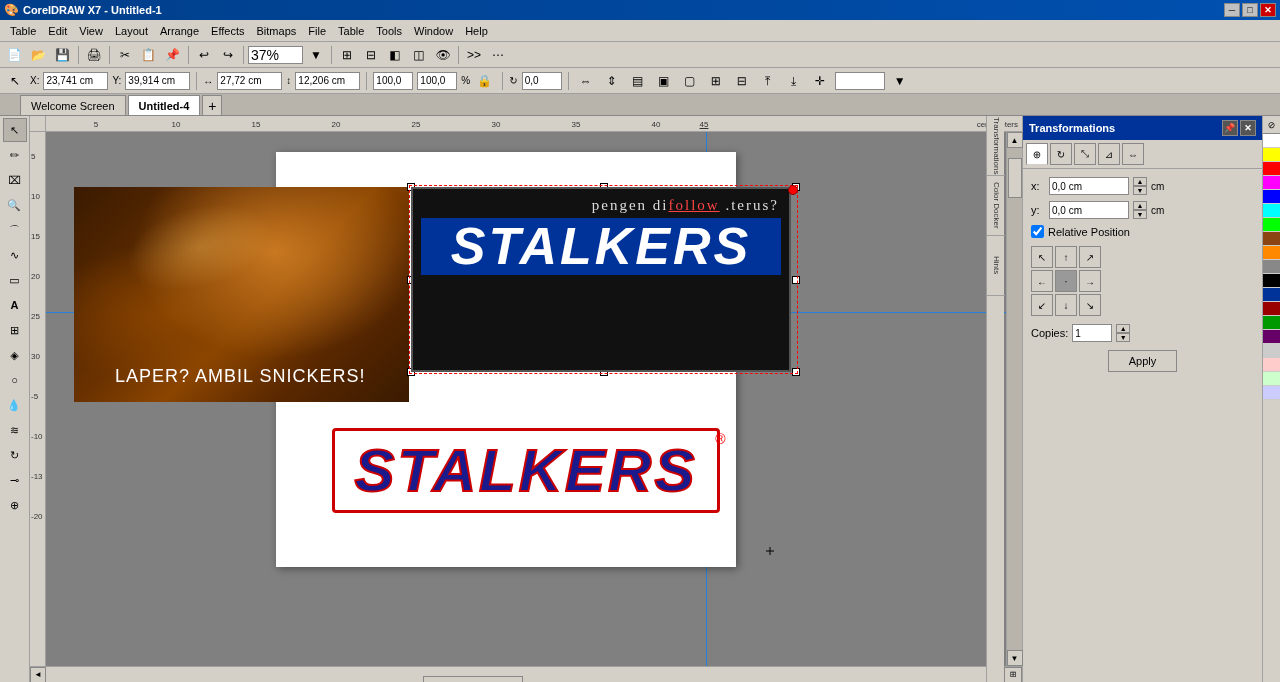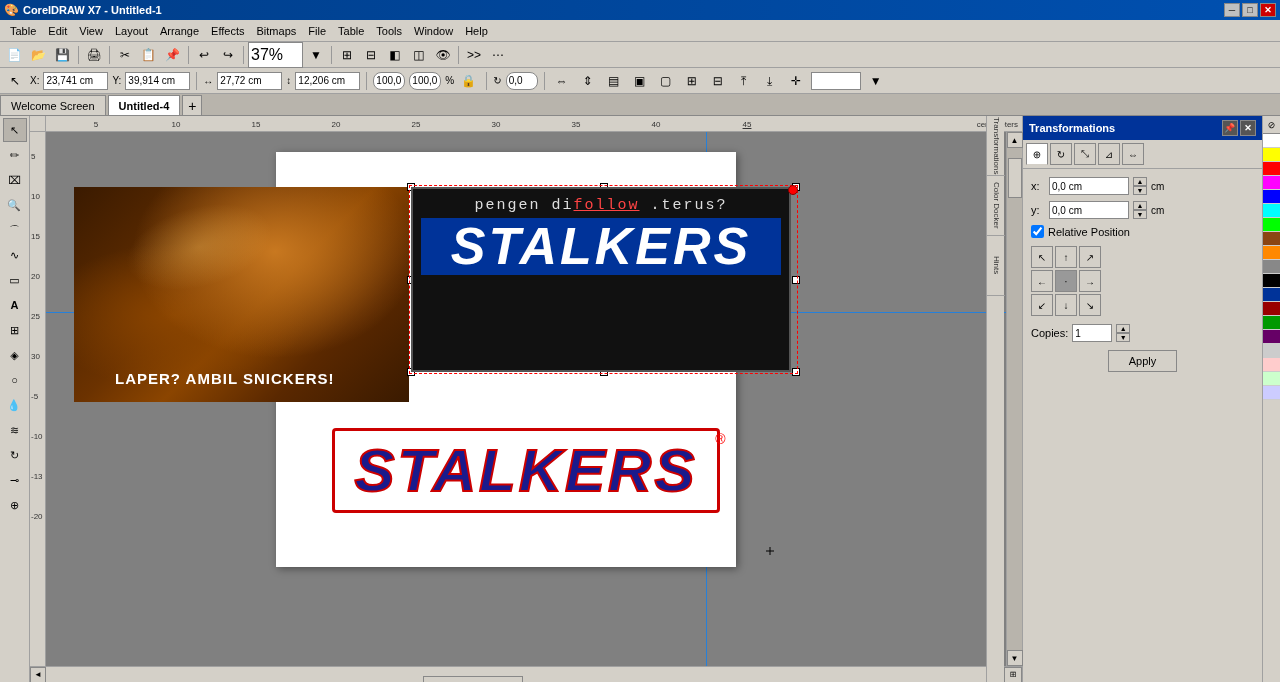--- a/index.html
+++ b/index.html
@@ -56,24 +56,24 @@
     .tb-btn {
       width: 22px; height: 22px;
       background: #d4d0c8;
       border: 1px solid transparent;
       display: flex; align-items: center; justify-content: center;
       cursor: pointer;
       font-size: 12px;
     }
     .tb-sep { width: 1px; height: 18px; background: #999; margin: 0 2px; }
     .tb-input {
-      height: 26px;
+      height: 18px;
       border: 1px solid #888;
       background: white;
-      font-size: 16px;
+      font-size: 14px;
       padding: 0 2px;
     }
 
     
     #coord-toolbar {
       height: 26px;
       background: #d4d0c8;
       display: flex;
       align-items: center;
       padding: 1px 4px;
@@ -81,29 +81,29 @@
       border-bottom: 1px solid #a0a0a0;
     }
     .coord-label { font-size: 10px; color: #000; }
     .coord-input {
       width: 65px; height: 18px;
       border: 1px solid #888;
       background: white;
       font-size: 10px;
       padding: 0 2px;
     }
-    .coord-small { width: 32px; border-radius: 8px; }
+    .coord-small { width: 40px; }
 
     
     #tabbar {
       height: 22px;
       background: #b8b4ac;
       display: flex;
       align-items: flex-end;
-      padding: 0 0;
+      padding: 0 20px;
       border-bottom: 1px solid #888;
     }
     .tab {
       height: 20px;
       padding: 0 10px;
       background: #d4d0c8;
       border: 1px solid #888;
       border-bottom: none;
       display: flex; align-items: center;
       font-size: 11px;
@@ -185,24 +185,24 @@
     .handle.tl { top: -4px; left: -4px; }
     .handle.tm { top: -4px; left: calc(50% - 4px); }
     .handle.tr { top: -4px; right: -4px; }
     .handle.ml { top: calc(50% - 4px); left: -4px; }
     .handle.mr { top: calc(50% - 4px); right: -4px; }
     .handle.bl { bottom: -4px; left: -4px; }
     .handle.bm { bottom: -4px; left: calc(50% - 4px); }
     .handle.br { bottom: -4px; right: -4px; }
 
     .banner-top-text {
-      font-family: Liberation Mono, monospace;
+      font-family: Liberation Serif, serif;
       font-size: 15px;
       color: #ddd;
-      text-align: center;
+      text-align: right;
       padding: 8px 10px 4px;
       letter-spacing: 2px;
     }
 
     .banner-bottom-text {
       font-family: Arial, sans-serif;
       font-size: 12px;
       color: #ddd;
       text-align: center;
       padding: 5px;
@@ -568,21 +568,21 @@
       <div id="ruler-corner"></div>
       <div class="ruler-h">
         <span class="ruler-label-h" style="left:50px;">5</span>
         <span class="ruler-label-h" style="left:130px;">10</span>
         <span class="ruler-label-h" style="left:210px;">15</span>
         <span class="ruler-label-h" style="left:290px;">20</span>
         <span class="ruler-label-h" style="left:370px;">25</span>
         <span class="ruler-label-h" style="left:450px;">30</span>
         <span class="ruler-label-h" style="left:530px;">35</span>
         <span class="ruler-label-h" style="left:610px;">40</span>
-        <span class="ruler-label-h" style="left:701px;text-decoration:underline;">45</span>
+        <span class="ruler-label-h" style="left:658px;text-decoration:underline;">45</span>
         <span style="position:absolute; right:4px; top:4px; font-size:8px; color:#333;">centimeters</span>
       </div>
     </div>
 
     <div id="canvas-row">
       <div class="ruler-v">
         <span class="ruler-label-v" style="top:20px;">5</span>
         <span class="ruler-label-v" style="top:60px;">10</span>
         <span class="ruler-label-v" style="top:100px;">15</span>
         <span class="ruler-label-v" style="top:140px;">20</span>
@@ -601,21 +601,21 @@
         <div style="position:absolute; left:0; right:0; top:180px; height:1px; background:#0080ff; opacity:0.7;"></div>
 
         <div id="page-white" style="position:absolute; top:20px; left:230px; width:460px; height:415px; background:white; box-shadow:2px 2px 8px rgba(0,0,0,0.4);">
         </div>
 
         <div id="snickers-img" style="position:absolute; top:55px; left:28px; width:335px; height:215px; background:linear-gradient(135deg,#2a1000 0%,#5a2800 25%,#8b4500 45%,#6b3200 65%,#3a1a00 100%); overflow:hidden; cursor:pointer;">
           <div class="choc-texture"></div>
           <div class="choc-highlight"></div>
 
           <div style="position:absolute; bottom:15px; left:25px;">
-            <div style="font-family:Arial,sans-serif; font-weight:bold; font-size:15px; color:#fff; letter-spacing:1px;padding-left:16px;">LAPER? AMBIL SNICKERS!</div>
+            <div style="font-family:Arial,sans-serif; font-weight:normal; font-size:18px; color:#fff; letter-spacing:1px;padding-left:16px;">LAPER? AMBIL SNICKERS!</div>
           </div>
         </div>
 
         <div style="position:absolute; top:55px; left:365px; width:385px; height:185px;">
 
           <div style="position:absolute; inset:-2px; border:1px dashed #ff0000; pointer-events:none; z-index:10;"></div>
 
           <div class="handle tl"></div>
           <div class="handle tm"></div>
           <div class="handle tr"></div>

